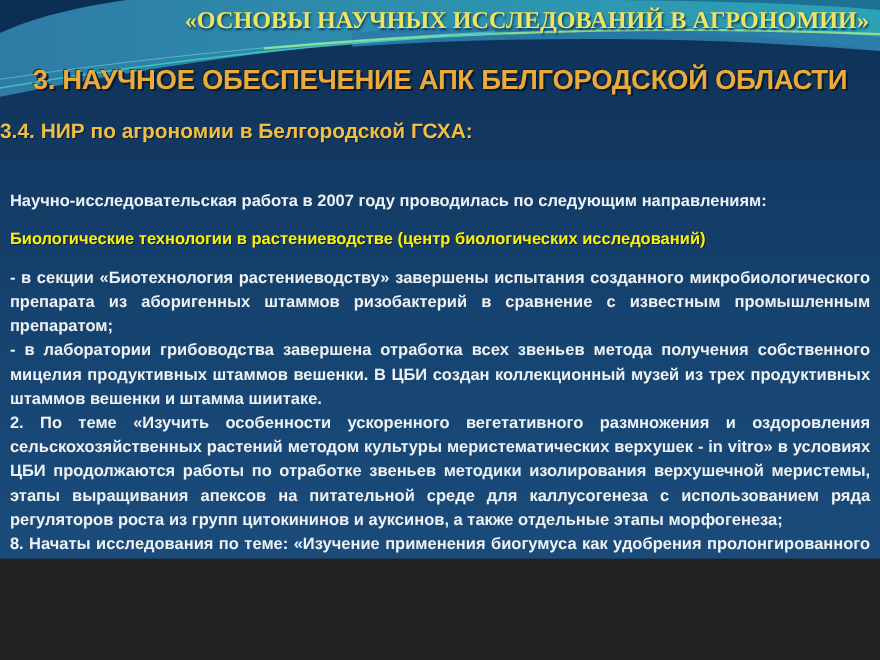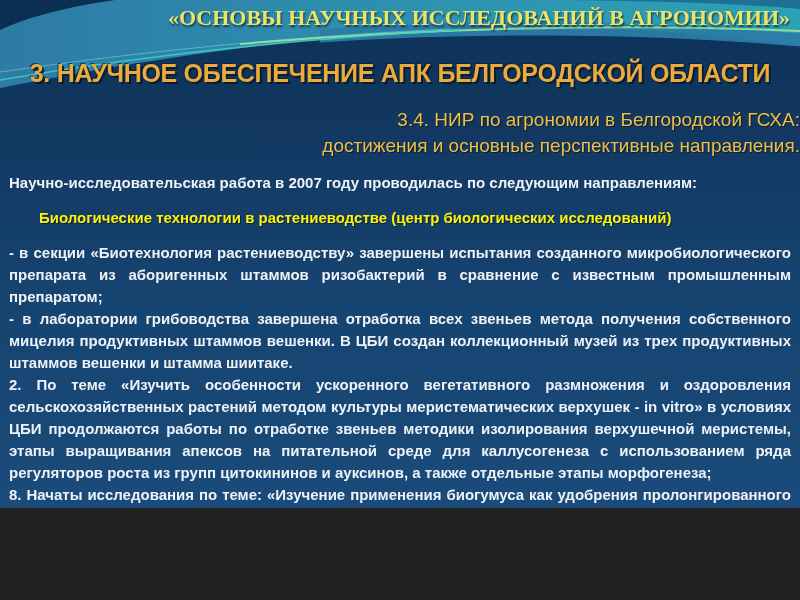--- a/index.html
+++ b/index.html
@@ -24,37 +24,36 @@
     position:absolute;top:59px;left:0;width:100%;
     text-align:center;
     font-weight:bold;
     font-size:25px;letter-spacing:-0.3px;
     color:#eaaa3c;
     text-shadow:2px 2px 0 rgba(7,28,52,.95),-1px -1px 0 rgba(7,28,52,.7);
     white-space:nowrap;
   }
   .subtitle{
     position:absolute;top:107px;left:0;width:100%;
-    text-align:right;
-    font-weight:normal;font-size:19px;line-height:26px;
+    text-align:left;
+    font-weight:bold;font-size:19px;line-height:26px;
     color:#f0be44;
     text-shadow:1px 1px 0 rgba(7,28,52,.9);
   }
   .body{
     position:absolute;top:172px;left:9px;right:9px;
     font-size:15px;line-height:22px;
     color:#eef2f7;
   }
   .body p{margin:0;text-align:justify;font-weight:bold;}
   .body p.intro{margin-bottom:13px;text-align:left;}
   .body p.section-heading{
     margin-bottom:13px;text-align:left;
     font-weight:bold;color:#fbf10a;
     text-shadow:1px 1px 0 rgba(7,28,52,.8);
-    margin-left:30px;
   }
 </style>
 </head>
 <body>
 
 <div class="slide">
 
   <svg class="waves" width="800" height="180" viewBox="0 0 800 180" aria-hidden="true">
     <defs>
       <linearGradient id="tealGrad" x1="0" y1="0" x2="1" y2="0">
@@ -77,21 +76,20 @@
 
     <path d="M560,0 H800 V9 C720,2 640,1 560,0 Z" fill="#14527e" opacity="0.6"></path>
   </svg>
 
   <div class="header">«ОСНОВЫ НАУЧНЫХ ИССЛЕДОВАНИЙ В АГРОНОМИИ»</div>
 
   <div class="title">3. НАУЧНОЕ ОБЕСПЕЧЕНИЕ АПК БЕЛГОРОДСКОЙ ОБЛАСТИ</div>
 
   <div class="subtitle">
     <div>3.4. НИР по агрономии в Белгородской ГСХА:</div>
-    <div>достижения и основные перспективные направления.</div>
   </div>
 
   <div class="body">
     <p class="intro">Научно-исследовательская работа в 2007 году проводилась по следующим направлениям:</p>
     <p class="section-heading">Биологические технологии в растениеводстве  (центр биологических исследований)</p>
     <p>- в секции «Биотехнология растениеводству» завершены испытания созданного микробиологического препарата из аборигенных штаммов ризобактерий в сравнение с известным промышленным препаратом;</p>
     <p>- в лаборатории грибоводства завершена отработка всех звеньев метода получения собственного мицелия продуктивных штаммов вешенки. В ЦБИ создан коллекционный музей из трех продуктивных штаммов вешенки и штамма шиитаке.</p>
     <p>2. По теме «Изучить особенности ускоренного вегетативного размножения и оздоровления сельскохозяйственных растений методом культуры меристематических верхушек -  in vitro» в условиях ЦБИ продолжаются работы по отработке звеньев  методики изолирования верхушечной меристемы, этапы выращивания апексов на питательной среде для каллусогенеза с использованием ряда регуляторов роста из групп цитокининов и ауксинов, а также отдельные этапы морфогенеза;</p>
     <p>8. Начаты исследования по теме: «Изучение применения биогумуса как удобрения пролонгированного действия для производства экологически чистой сельскохозяйственной  продукции».</p>
     <p>4. Организована лаборатория по идентификации ГМИ и ГМО.</p>

